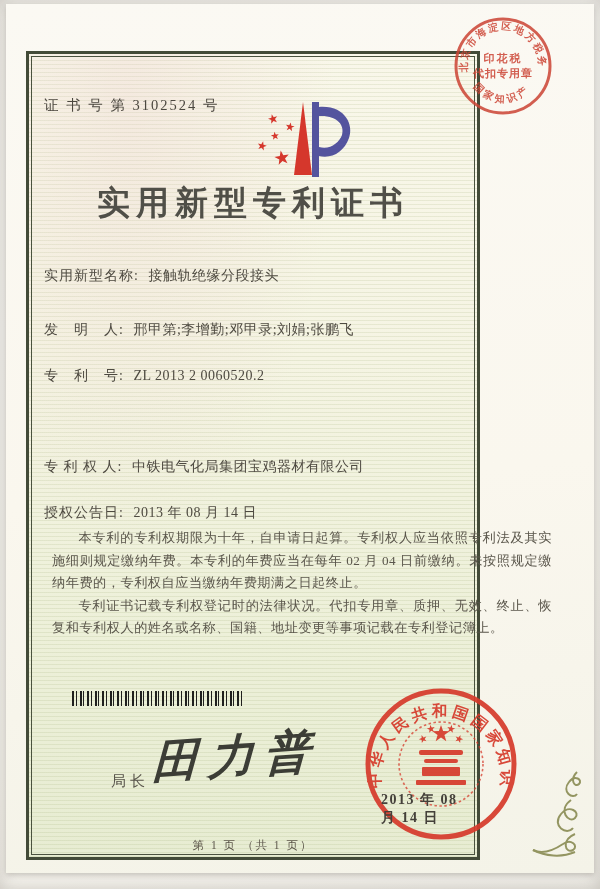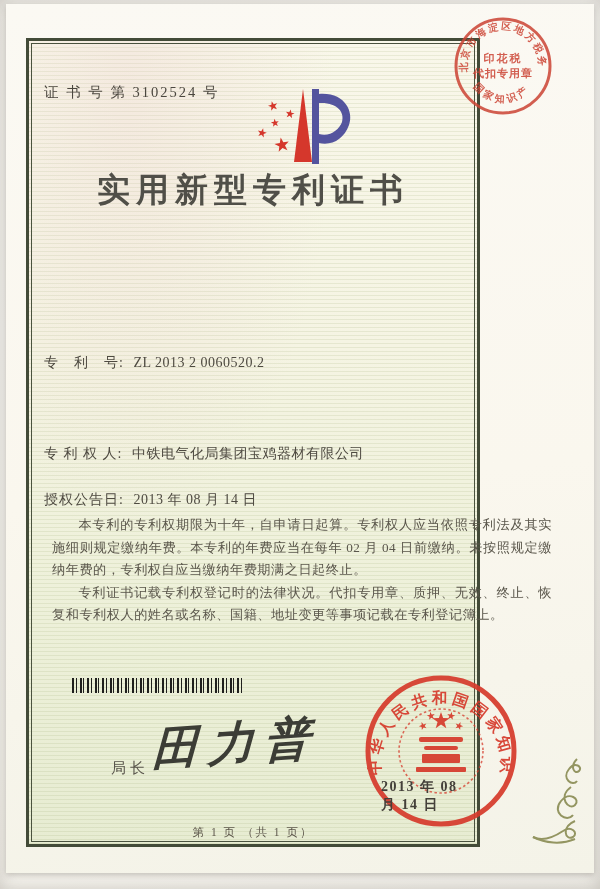--- a/index.html
+++ b/index.html
@@ -12,21 +12,21 @@
     position:relative; width:600px; height:889px; overflow:hidden;
     background: linear-gradient(160deg,#f6f4ef 0%, #fbfaf6 30%, #faf8f2 70%, #efede7 100%);
     box-shadow: inset 0 0 18px rgba(120,115,105,.35);
   }
   .paper {
     position:absolute; left:6px; top:4px; right:6px; bottom:16px;
     background: linear-gradient(175deg,#fbf9f3 0%, #faf7ee 55%, #f4f3e8 100%);
     box-shadow: 0 2px 6px rgba(100,95,85,.35);
   }
   .frame {
-    position:absolute; left:20px; top:34px; width:454px; height:809px;
+    position:absolute; left:20px; top:47px; width:454px; height:809px;
     border:3px solid #434b38;
     background:
       radial-gradient(ellipse at 22% 6%, rgba(233,200,198,.28), transparent 42%),
       repeating-linear-gradient(0deg, rgba(148,164,104,.16) 0 1px, transparent 1px 4px),
       linear-gradient(180deg,#f9f7ea 0%, #f5f4e3 38%, #edf0d9 72%, #e7ecd2 100%);
   }
   .frame-inner {
     position:absolute; inset:2px; border:1px solid #4a523e; pointer-events:none;
   }
   .abs { position:absolute; }
@@ -100,20 +100,28 @@
         </g>
         <polygon points="57,8 48,81 66,81" fill="#d5372c"></polygon>
         <g fill="#54549e">
           <polygon points="66,8 73,8 73,83 66,83"></polygon>
           <path d="M73,13 C99,11 108,31 103,44 C98,58 86,65 73,62 L73,53 C84,56 93,49 96,41 C99,31 91,21 73,22 Z"></path>
         </g>
       </svg>
 
       <div class="abs title">实用新型专利证书</div>
 
+      <div class="abs field-row row-0">
+        <span class="field-label">实用新型名称:</span>
+        <span class="field-value">接触轨绝缘分段接头</span>
+      </div>
+      <div class="abs field-row row-1">
+        <span class="field-label">发　明　人:</span>
+        <span class="field-value">邢甲第;李增勤;邓甲录;刘娟;张鹏飞</span>
+      </div>
       <div class="abs field-row row-2">
         <span class="field-label">专　利　号:</span>
         <span class="field-value">ZL 2013 2 0060520.2</span>
       </div>
       <div class="abs field-row row-4">
         <span class="field-label">专 利 权 人:</span>
         <span class="field-value">中铁电气化局集团宝鸡器材有限公司</span>
       </div>
       <div class="abs field-row row-5">
         <span class="field-label">授权公告日:</span>

